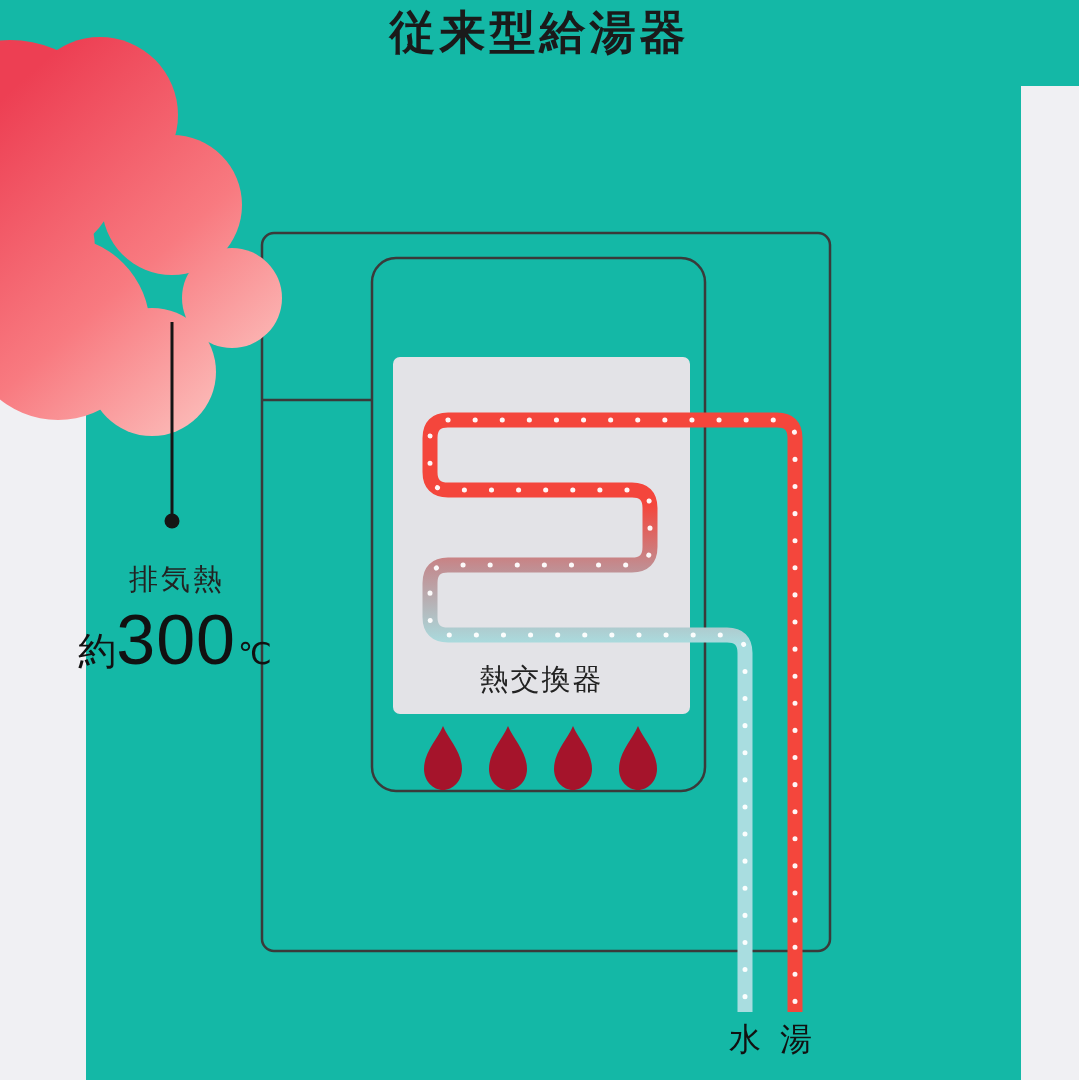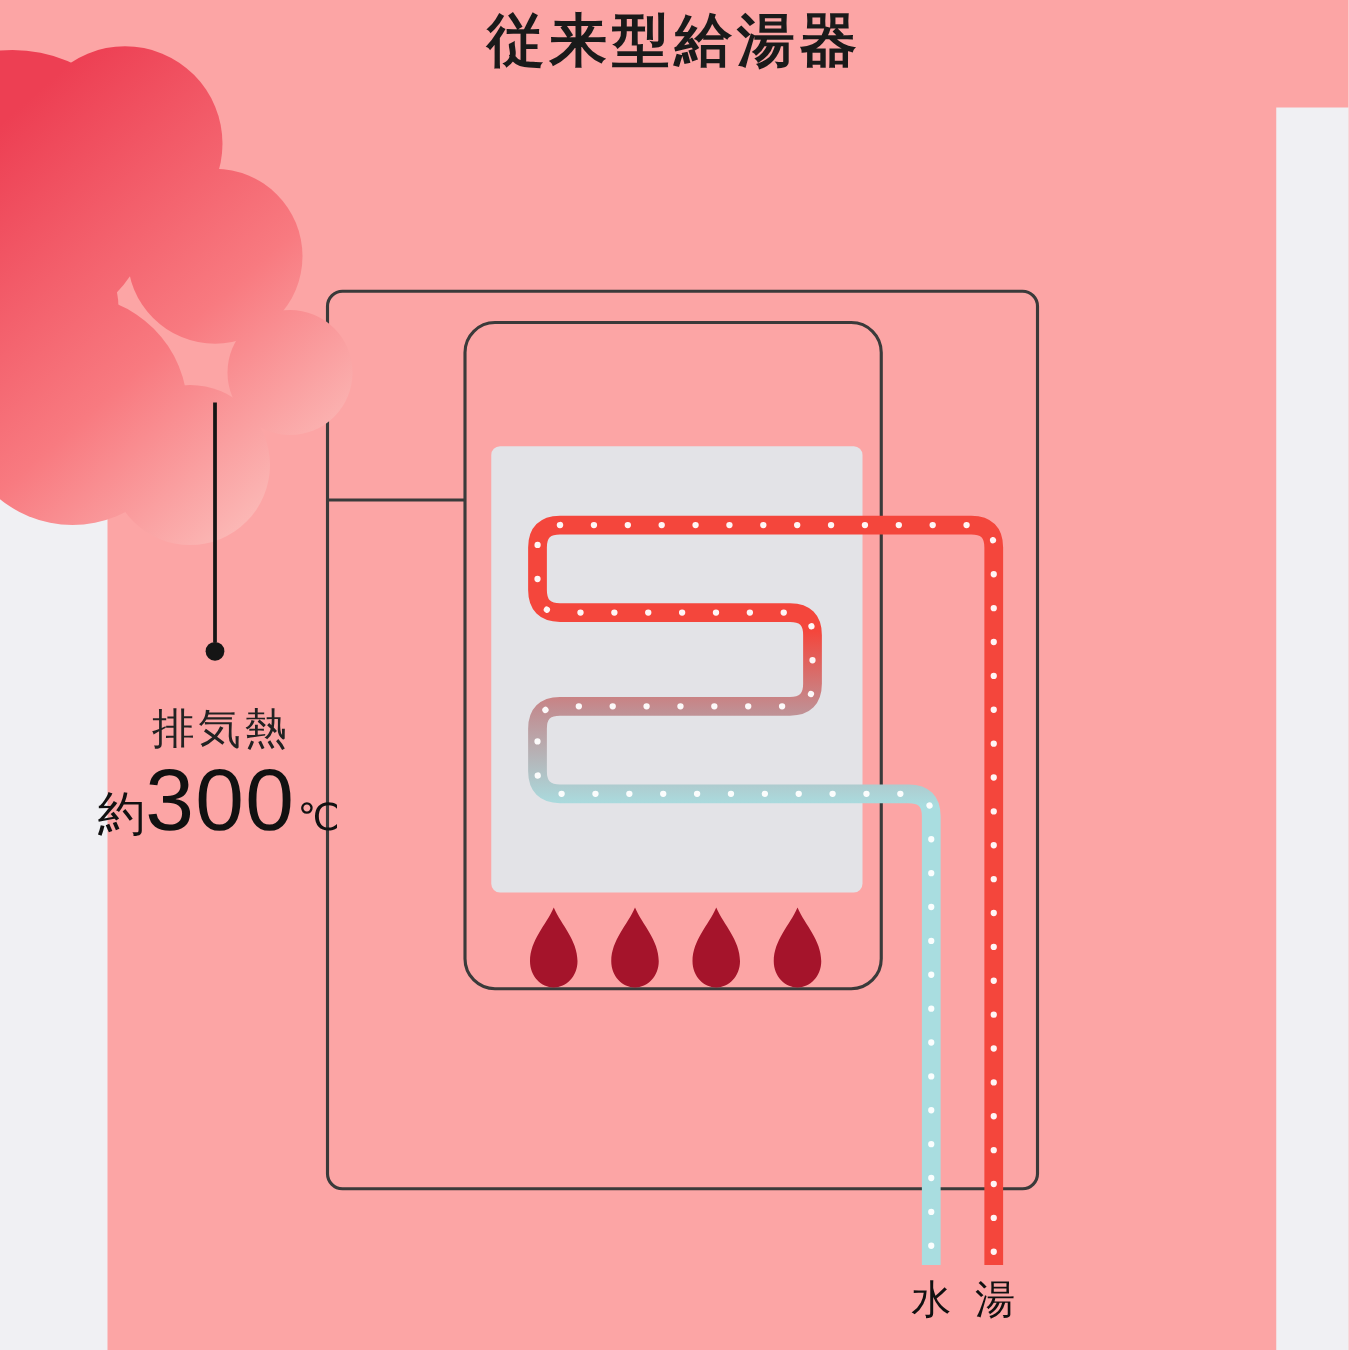--- a/index.html
+++ b/index.html
@@ -1,30 +1,30 @@
 <!DOCTYPE html>
 <html><head>
 <meta charset="utf-8">
 <style>
   html,body { margin:0; padding:0; background:#ffffff; }
   .stage {
     position:relative; width:1079px; height:1080px; overflow:hidden;
-    background:#fca5a5;
+    background:#14b8a6;
     font-family:"Liberation Sans","DejaVu Sans",sans-serif;
     color:#1a1a1a;
   }
   .diagram-svg { position:absolute; left:0; top:0; }
   .title {
     position:absolute; top:2px; left:0; width:100%;
     text-align:center; font-size:46px; font-weight:600;
     letter-spacing:4px; color:#1a1a1a;
   }
   .exhaust-label {
     position:absolute; top:560px; left:92px; width:170px;
-    text-align:center; font-size:34px; letter-spacing:3px; color:#222;
+    text-align:center; font-size:29px; letter-spacing:3px; color:#222;
   }
   .temp {
     position:absolute; top:600px; left:35px; width:280px;
     display:flex; align-items:baseline; justify-content:center; color:#111;
   }
   .temp .prefix { font-size:38px; }
   .temp .value  { font-size:70px; letter-spacing:1px; }
   .temp .unit   { font-size:30px; margin-left:2px; }
   .hx-label {
     position:absolute; top:660px; left:393px; width:297px;
@@ -97,18 +97,19 @@
   <div class="title">従来型給湯器</div>
 
   <div class="exhaust-label">排気熱</div>
 
   <div class="temp">
     <span class="prefix">約</span>
     <span class="value">300</span>
     <span class="unit">℃</span>
   </div>
 
+  <div class="hx-label">熱交換器</div>
 
   <div class="pipe-label water">水</div>
 
   <div class="pipe-label hot">湯</div>
 
 </div>
 
 </body></html>

